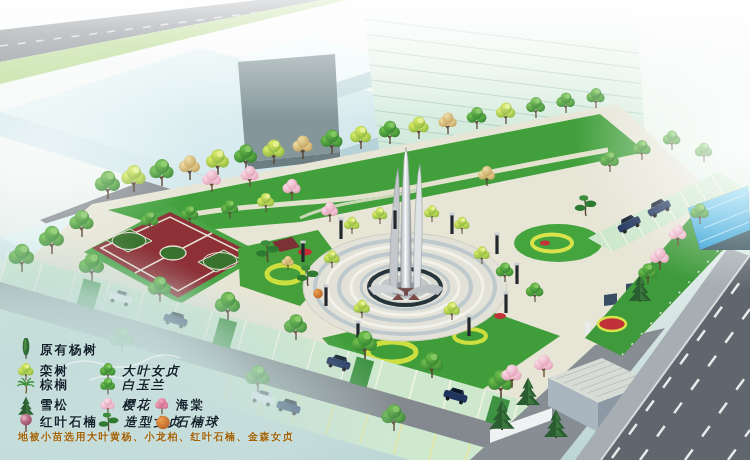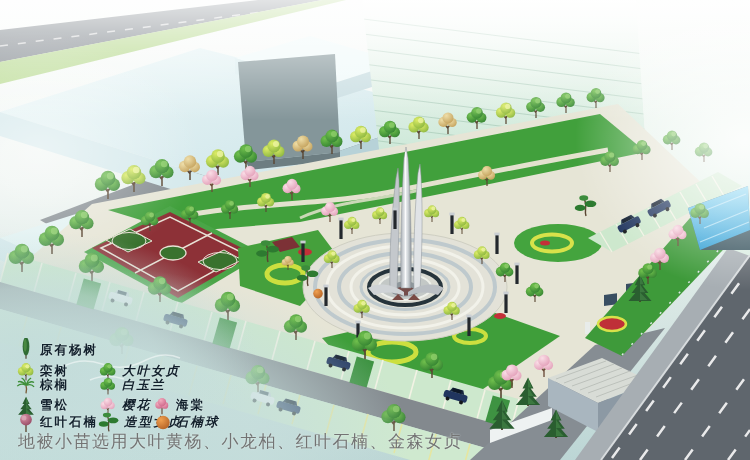--- a/index.html
+++ b/index.html
@@ -5,21 +5,21 @@
   html,body{margin:0;padding:0;background:#dfe9e7;}
   .stage{position:relative;width:750px;height:460px;overflow:hidden;
          font-family:"Liberation Sans","DejaVu Sans",sans-serif;}
   .stage svg.scene{position:absolute;left:0;top:0;}
   .legend{position:absolute;left:0;top:0;width:100%;height:100%;pointer-events:none;}
   .legend-row{position:absolute;display:flex;align-items:center;height:20px;}
   .legend-item{display:flex;align-items:center;}
   .legend-item svg{display:block;margin-right:4px;}
   .legend-label{font-size:12.5px;font-weight:700;color:#12202c;letter-spacing:2px;white-space:nowrap;
                 text-shadow:0 0 2px rgba(235,245,243,.8);}
-  .legend-note{position:absolute;left:18px;top:430px;font-size:17px;font-weight:400;color:#737373;
+  .legend-note{position:absolute;left:18px;top:430px;font-size:10px;font-weight:700;color:#a16207;
                letter-spacing:1.5px;white-space:nowrap;text-shadow:0 0 2px rgba(235,245,243,.8);}
   
   .r1{left:16px;top:340px;} .r2{left:16px;top:361px;} .r3{left:16px;top:375px;}
   .r4{left:16px;top:395px;align-items:center;} .r5{left:16px;top:412px;}
   .c2{position:absolute;left:82px;font-style:italic;} .c3{position:absolute;left:134px;}
   .r4 .c3{left:136px;} .r5 .c3{left:138px;font-style:italic;}
 </style>
 </head>
 <body>
 

